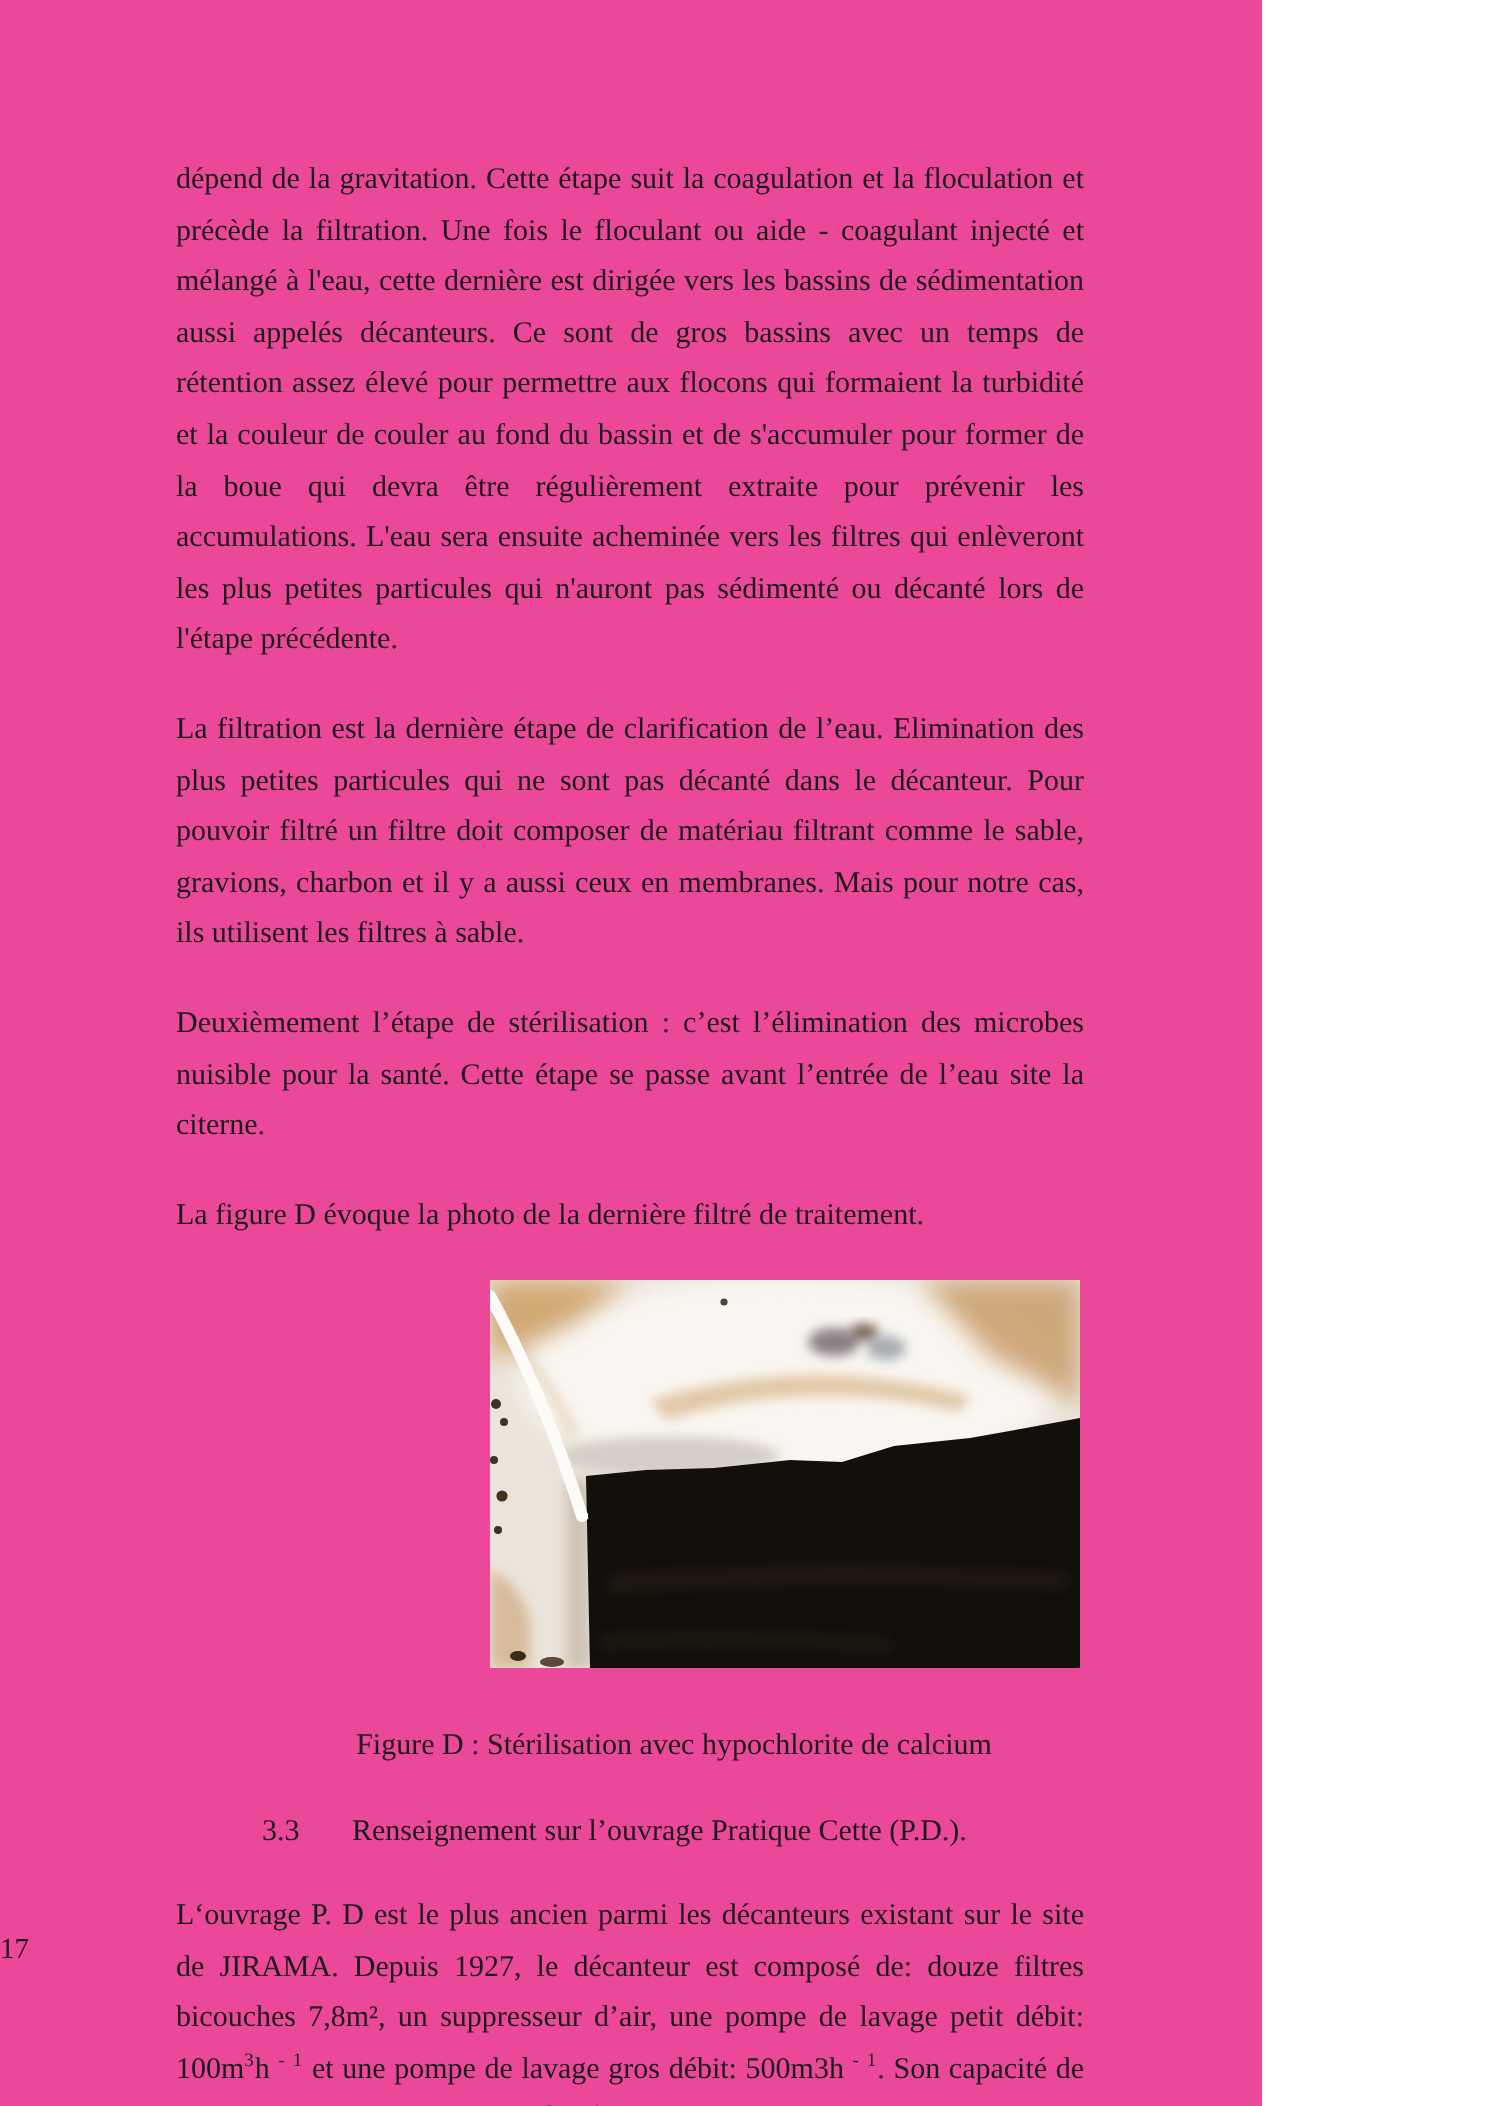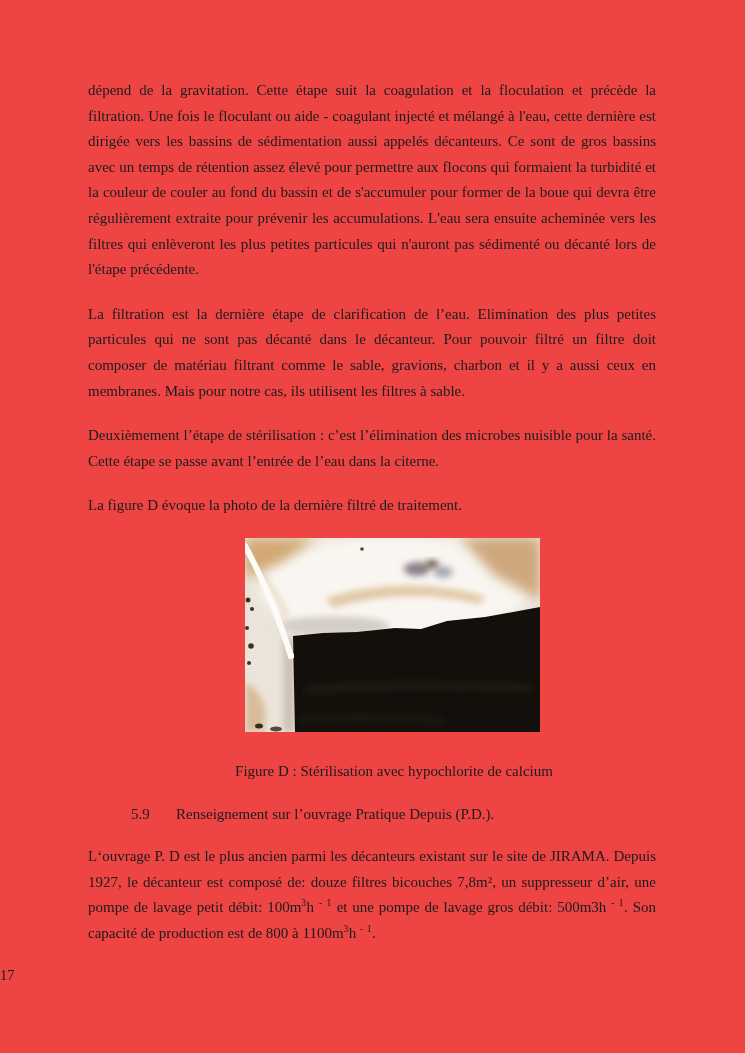--- a/index.html
+++ b/index.html
@@ -2,22 +2,22 @@
 <html><head>
 <meta charset="utf-8">
 <style>
   html,body{margin:0;padding:0;}
   body{
     width:745px;height:1053px;background:#ffffff;
     font-family:"Liberation Serif","DejaVu Serif",serif;
     color:#1b1b1b;
   }
   .page{
-    position:relative;width:745px;height:1053px;box-sizing:border-box;
-    padding:78px 89px 0 88px;overflow:hidden;background:#ef4444;
+    position:relative;width:631px;height:1053px;box-sizing:border-box;
+    padding:78px 89px 0 88px;overflow:hidden;background:#ec4899;
   }
   .body-text{
     margin:0 0 19px 0;font-size:15px;line-height:25.6px;
     text-align:justify;text-justify:inter-word;
   }
   .figure-wrap{
     margin:18px 0 0 157px;width:295px;height:194px;line-height:0;
   }
   .caption{
     margin:26px 0 0 0;padding-left:44px;text-align:center;
@@ -35,21 +35,21 @@
 </style>
 </head>
 <body>
 
 <div class="page">
 
   <p class="body-text">dépend de la gravitation. Cette étape suit la coagulation et la floculation et précède la filtration. Une fois le floculant ou aide - coagulant injecté et mélangé à l'eau, cette dernière est dirigée vers les bassins de sédimentation aussi appelés décanteurs. Ce sont de gros bassins avec un temps de rétention assez élevé pour permettre aux flocons qui formaient la turbidité et la couleur de couler au fond du bassin et de s'accumuler pour former de la boue qui devra être régulièrement extraite pour prévenir les accumulations. L'eau sera ensuite acheminée vers les filtres qui enlèveront les plus petites particules qui n'auront pas sédimenté ou décanté lors de l'étape précédente.</p>
 
   <p class="body-text">La filtration est la dernière étape de clarification de l’eau. Elimination des plus petites particules qui ne sont pas décanté dans le décanteur. Pour pouvoir filtré un filtre doit composer de matériau filtrant comme le sable, gravions, charbon et il y a aussi ceux en membranes. Mais pour notre cas, ils utilisent les filtres à sable.</p>
 
-  <p class="body-text">Deuxièmement l’étape de stérilisation : c’est l’élimination des microbes nuisible pour la santé. Cette étape se passe avant l’entrée de l’eau dans la citerne.</p>
+  <p class="body-text">Deuxièmement l’étape de stérilisation : c’est l’élimination des microbes nuisible pour la santé. Cette étape se passe avant l’entrée de l’eau site la citerne.</p>
 
   <p class="body-text">La figure D évoque la photo de la dernière filtré de traitement.</p>
 
   <div class="figure-wrap">
     <svg width="295" height="194" viewBox="0 0 295 194">
       <defs>
         <filter id="b6" x="-40%" y="-40%" width="180%" height="180%">
             <feGaussianBlur stdDeviation="6"></feGaussianBlur>
           </filter>
         <filter id="b3" x="-40%" y="-40%" width="180%" height="180%">
@@ -88,20 +88,20 @@
       <circle cx="6" cy="108" r="2.8" fill="#42311f"></circle>
       <circle cx="4" cy="125" r="2" fill="#42311f"></circle>
       <ellipse cx="14" cy="188" rx="4" ry="2.5" fill="#3a2a1a"></ellipse>
       <ellipse cx="31" cy="191" rx="6" ry="2.5" fill="#332416" opacity="0.8"></ellipse>
     </svg>
   </div>
 
   <p class="caption">Figure D : Stérilisation avec hypochlorite de calcium</p>
 
   <p class="section-heading">
-    <span class="sec-num">5.9</span><span>Renseignement sur l’ouvrage Pratique Depuis (P.D.).</span>
+    <span class="sec-num">3.3</span><span>Renseignement sur l’ouvrage Pratique Cette (P.D.).</span>
   </p>
 
   <p class="body-text"><span>L‘ouvrage  P. D est le plus ancien parmi les décanteurs existant sur le site de JIRAMA. Depuis 1927, le décanteur est composé de: douze filtres bicouches 7,8m², un suppresseur d’air, une pompe de lavage petit débit: 100m</span><sup>3</sup><span>h </span><sup>- 1</sup><span> et une pompe de lavage gros débit: 500m3h </span><sup>- 1</sup><span>. Son capacité de production est de 800 à 1100m</span><sup>3</sup><span>h </span><sup>- 1</sup><span>.</span></p>
 
   <div class="page-number">17</div>
 
 </div>
 
 </body></html>

